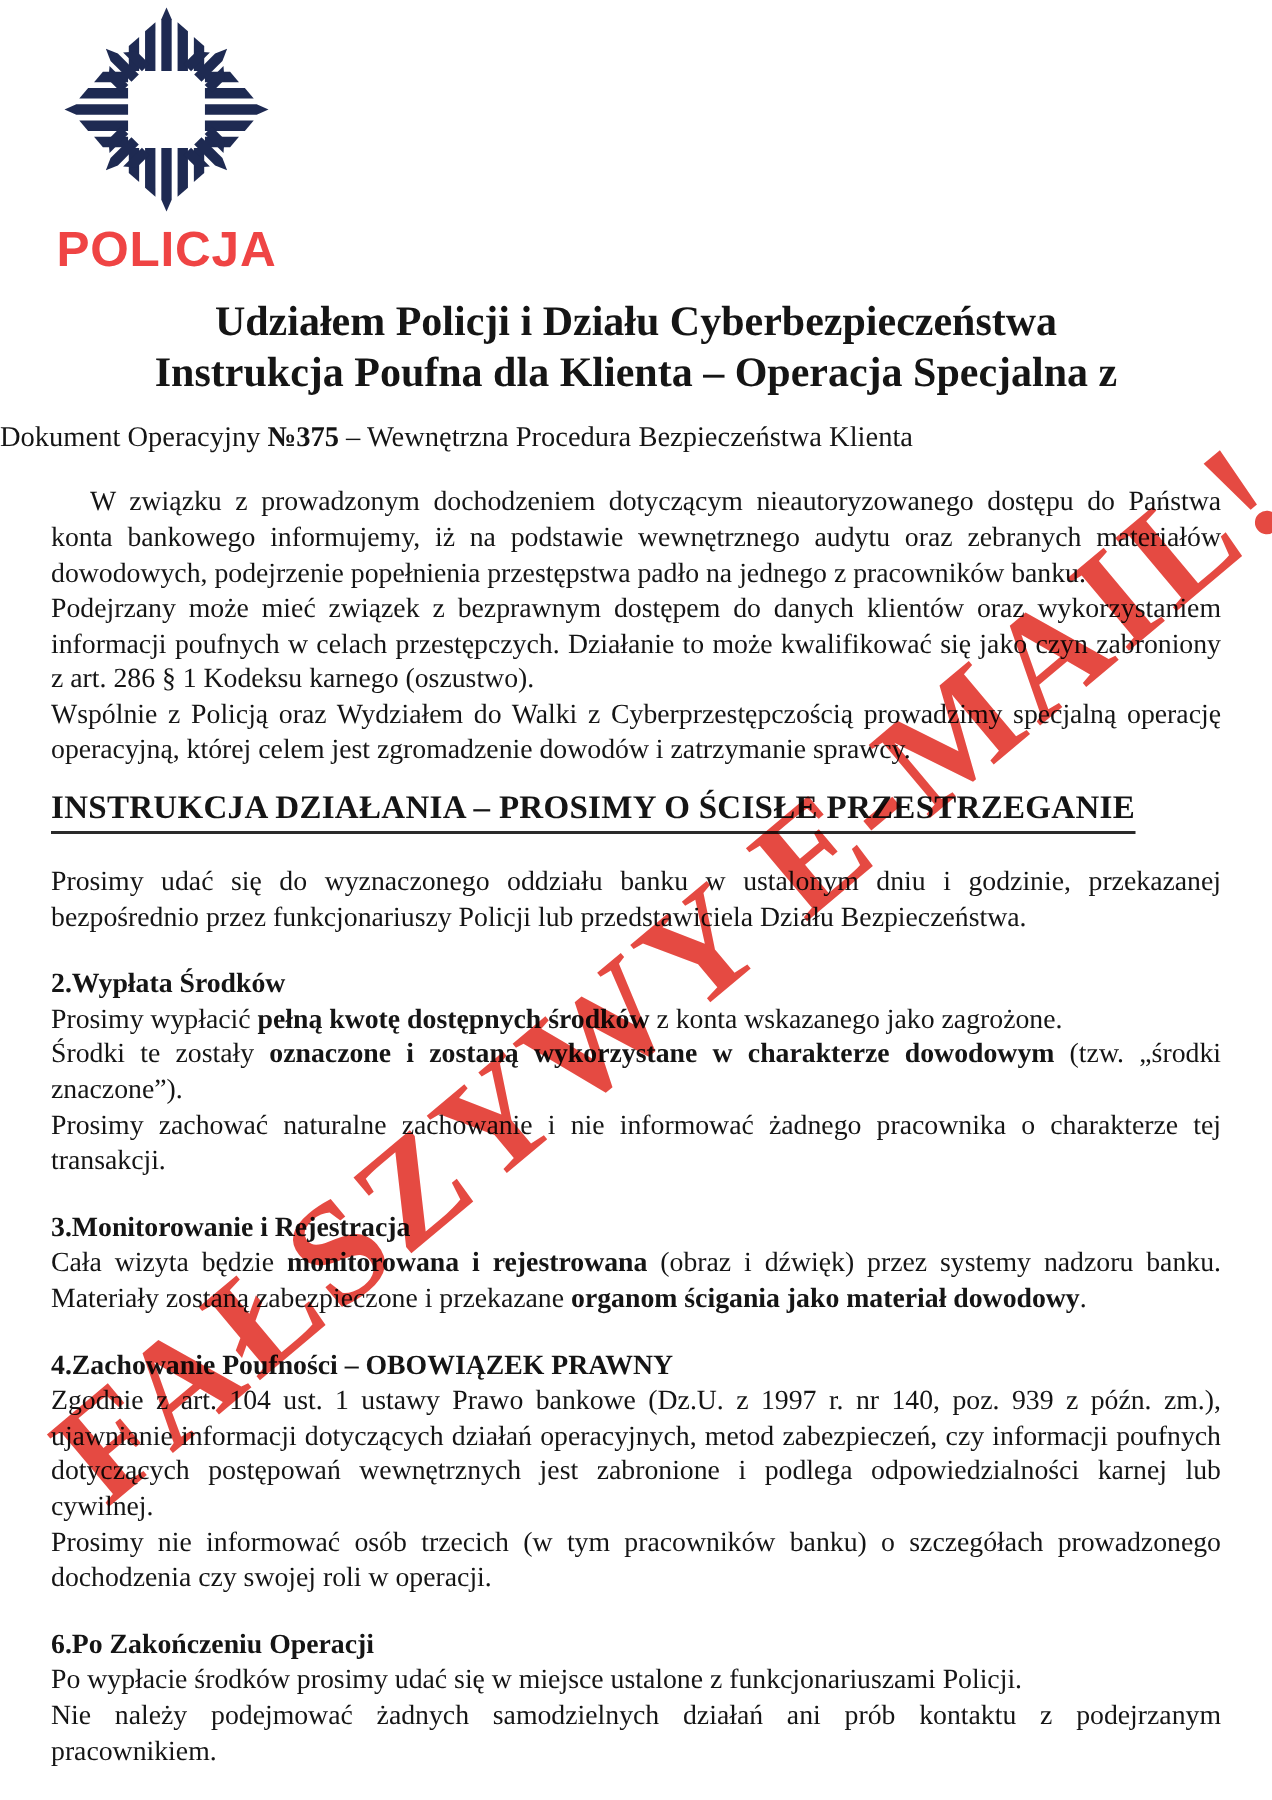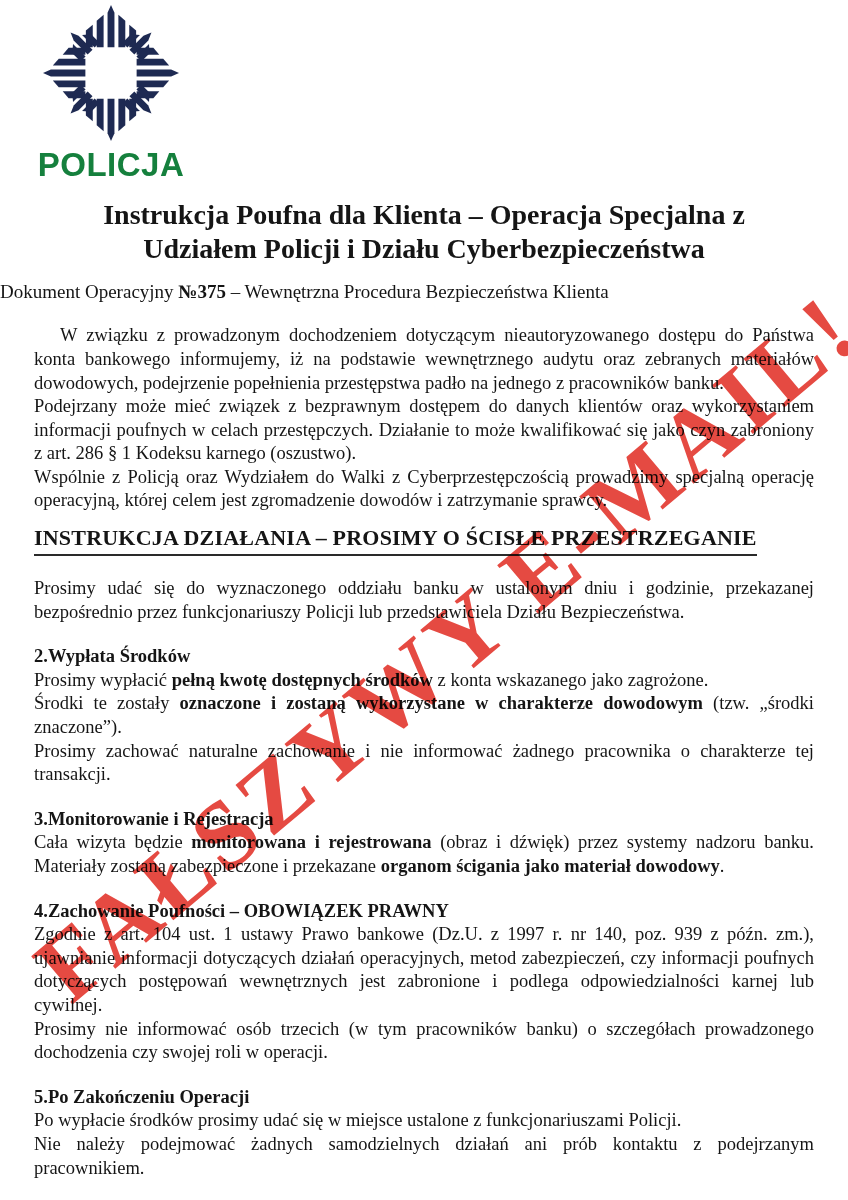--- a/index.html
+++ b/index.html
@@ -2,21 +2,21 @@
 <html><head>
 <meta charset="utf-8">
 <style>
   html,body { margin:0; padding:0; background:#ffffff; }
   body { width:848px; height:1200px; font-family:"Liberation Serif", serif; color:#151515; position:relative; overflow:hidden; }
   .page { position:relative; width:848px; height:1200px; background:#fff; }
 
   
   .header { position:relative; height:188px; }
   .policja-logo { position:absolute; left:26px; top:4px; width:170px; text-align:center; }
-  .policja-label { font-family:"Liberation Sans", sans-serif; font-weight:bold; font-size:33px; letter-spacing:0.5px; color:#15803d; margin-top:0px; }
+  .policja-label { font-family:"Liberation Sans", sans-serif; font-weight:bold; font-size:33px; letter-spacing:0.5px; color:#ef4444; margin-top:0px; }
   .nbp-logo { position:absolute; right:32px; top:12px; }
 
   
   .title { text-align:center; font-weight:bold; font-size:28px; line-height:1.22; margin:10px 30px 0; white-space:nowrap; }
   .subtitle { text-align:left; font-size:19px; margin-top:15px; }
   .subtitle b { font-weight:bold; }
 
   .content { padding:0 34px; }
 
   .intro { margin-top:21px; font-size:18.5px; line-height:23.6px; text-align:justify; }
@@ -73,22 +73,22 @@
           <use href="#rayD" transform="rotate(225 70 70)"></use>
           <use href="#rayD" transform="rotate(315 70 70)"></use>
         </svg>
       </span>
       <div class="policja-label">POLICJA</div>
     </div>
 
   </div>
 
   <div class="title">
+    <div>Udziałem Policji i Działu Cyberbezpieczeństwa</div>
     <div>Instrukcja Poufna dla Klienta – Operacja Specjalna z</div>
-    <div>Udziałem Policji i Działu Cyberbezpieczeństwa</div>
   </div>
   <div class="subtitle"><span>Dokument Operacyjny  </span><b>№375</b><span> – Wewnętrzna Procedura Bezpieczeństwa Klienta</span></div>
 
   <div class="content">
 
     <div class="intro">
       <div class="p1">W związku z prowadzonym dochodzeniem dotyczącym nieautoryzowanego dostępu do Państwa konta bankowego informujemy, iż na podstawie wewnętrznego audytu oraz zebranych materiałów dowodowych, podejrzenie popełnienia przestępstwa padło na jednego z pracowników banku.</div>
       <div>Podejrzany może mieć związek z bezprawnym dostępem do danych klientów oraz wykorzystaniem informacji poufnych w celach przestępczych. Działanie to może kwalifikować się jako czyn zabroniony z art. 286 § 1 Kodeksu karnego (oszustwo).</div>
       <div>Wspólnie z Policją oraz Wydziałem do Walki z Cyberprzestępczością prowadzimy specjalną operację operacyjną, której celem jest zgromadzenie dowodów i zatrzymanie sprawcy.</div>
     </div>
@@ -113,19 +113,19 @@
       <div class="sec-body"><span>Cała wizyta będzie </span><b>monitorowana i rejestrowana</b><span> (obraz i dźwięk) przez systemy nadzoru banku. Materiały zostaną zabezpieczone i przekazane </span><b>organom ścigania jako materiał dowodowy</b><span>.</span></div>
     </div>
 
     <div class="section">
       <div class="sec-title">4.Zachowanie Poufności – OBOWIĄZEK PRAWNY</div>
       <div class="sec-body">Zgodnie z art. 104 ust. 1 ustawy Prawo bankowe (Dz.U. z 1997 r. nr 140, poz. 939 z późn. zm.), ujawnianie informacji dotyczących działań operacyjnych, metod zabezpieczeń, czy informacji poufnych dotyczących postępowań wewnętrznych jest zabronione i podlega odpowiedzialności karnej lub cywilnej.</div>
       <div class="sec-body">Prosimy nie informować osób trzecich (w tym pracowników banku) o szczegółach prowadzonego dochodzenia czy swojej roli w operacji.</div>
     </div>
 
     <div class="section">
-      <div class="sec-title">5.Po Zakończeniu Operacji</div>
+      <div class="sec-title">6.Po Zakończeniu Operacji</div>
       <div class="sec-body">Po wypłacie środków prosimy udać się w miejsce ustalone z funkcjonariuszami Policji.</div>
       <div class="sec-body">Nie należy podejmować żadnych samodzielnych działań ani prób kontaktu z podejrzanym pracownikiem.</div>
     </div>
 
   </div>
 </div>
 
 </body></html>

